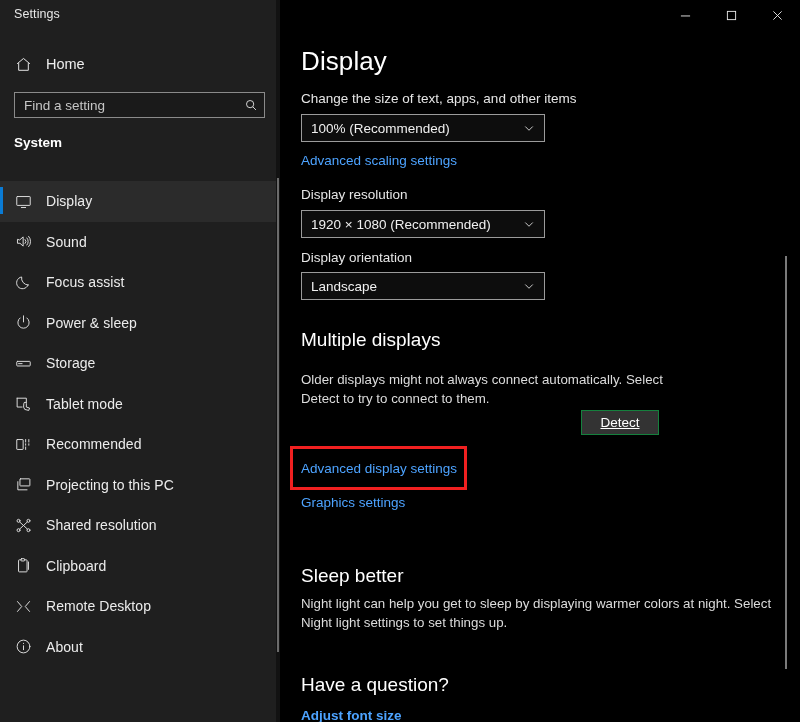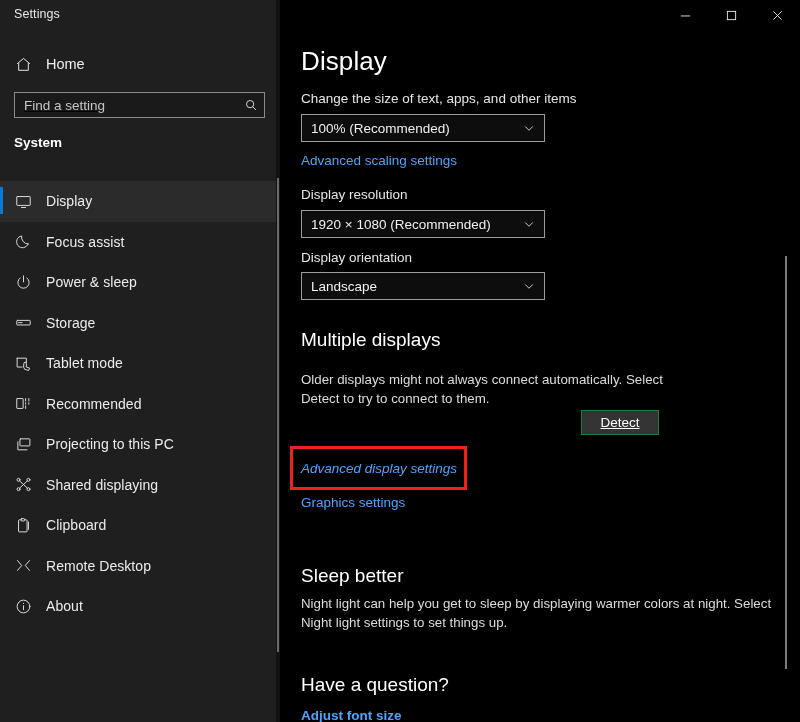--- a/index.html
+++ b/index.html
@@ -54,21 +54,21 @@
     color: #eeeeee;
   }
 
   
   #search-box {
     position: absolute;
     left: 14px; top: 92px;
     width: 251px; height: 26px;
     border: 1px solid #8a8a8a;
     background: #1a1a1a;
-    display: flex; align-items: center; text-decoration: underline;
+    display: flex; align-items: center;
   }
   #search-input {
     flex: 1;
     height: 100%;
     background: transparent;
     border: 0; outline: 0;
     color: #d6d6d6;
     font-family: "Liberation Sans", sans-serif;
     font-size: 13.5px;
     padding: 0 8px 0 9px;
@@ -289,20 +289,31 @@
             <svg width="17" height="17" viewBox="0 0 24 24" fill="none" stroke="currentColor" stroke-width="1.35" stroke-linecap="round" stroke-linejoin="round">
               <rect x="2.5" y="5" width="19" height="12.5" rx="0.8"></rect>
               <line x1="9" y1="20.5" x2="15" y2="20.5"></line>
             </svg>
           </span>
           <span class="nav-lbl">Display</span>
         </div>
         <div class="nav-item">
           <span class="nav-ico">
             <svg width="17" height="17" viewBox="0 0 24 24" fill="none" stroke="currentColor" stroke-width="1.35" stroke-linecap="round" stroke-linejoin="round">
+              <path d="M3.5 9.5 L3.5 14.5 L7 14.5 L11.5 18.5 L11.5 5.5 L7 9.5 Z"></path>
+              <path d="M14.3 9.2 a4 4 0 0 1 0 5.6"></path>
+              <path d="M16.8 7 a7.4 7.4 0 0 1 0 10"></path>
+              <path d="M19.3 4.8 a10.6 10.6 0 0 1 0 14.4"></path>
+            </svg>
+          </span>
+          <span class="nav-lbl">Sound</span>
+        </div>
+        <div class="nav-item">
+          <span class="nav-ico">
+            <svg width="17" height="17" viewBox="0 0 24 24" fill="none" stroke="currentColor" stroke-width="1.35" stroke-linecap="round" stroke-linejoin="round">
               <path d="M18.5 15.6 A8.4 8.4 0 1 1 9.4 4.2 A9.6 9.6 0 0 0 18.5 15.6 Z"></path>
             </svg>
           </span>
           <span class="nav-lbl">Focus assist</span>
         </div>
         <div class="nav-item">
           <span class="nav-ico">
             <svg width="17" height="17" viewBox="0 0 24 24" fill="none" stroke="currentColor" stroke-width="1.35" stroke-linecap="round" stroke-linejoin="round">
               <path d="M7.2 5.6 a8 8 0 1 0 9.6 0"></path>
               <line x1="12" y1="2.6" x2="12" y2="11.2"></line>
@@ -355,21 +366,21 @@
           <span class="nav-ico">
             <svg width="17" height="17" viewBox="0 0 24 24" fill="none" stroke="currentColor" stroke-width="1.35" stroke-linecap="round" stroke-linejoin="round">
               <circle cx="5" cy="5.4" r="2.1"></circle>
               <circle cx="19" cy="5.4" r="2.1"></circle>
               <circle cx="5" cy="18.6" r="2.1"></circle>
               <circle cx="19" cy="18.6" r="2.1"></circle>
               <line x1="6.6" y1="7" x2="17.4" y2="17"></line>
               <line x1="17.4" y1="7" x2="6.6" y2="17"></line>
             </svg>
           </span>
-          <span class="nav-lbl">Shared displaying</span>
+          <span class="nav-lbl">Shared resolution</span>
         </div>
         <div class="nav-item">
           <span class="nav-ico">
             <svg width="17" height="17" viewBox="0 0 24 24" fill="none" stroke="currentColor" stroke-width="1.35" stroke-linecap="round" stroke-linejoin="round">
               <path d="M8.5 4 L6 4 a1 1 0 0 0-1 1 L5 20 a1 1 0 0 0 1 1 L16 21 a1 1 0 0 0 1-1 L17 5 a1 1 0 0 0-1-1 L13.5 4"></path>
               <rect x="8.5" y="2.4" width="5" height="3.2" rx="0.7"></rect>
               <path d="M19 7 L19 17.5"></path>
             </svg>
           </span>
           <span class="nav-lbl">Clipboard</span>
@@ -451,21 +462,21 @@
             <path d="M3 6 L8 11 L13 6"></path>
           </svg>
       </span>
     </div>
 
     <div class="section-heading" style="left:21px; top:329px;">Multiple displays</div>
     <div class="body-text" style="left:21px; top:370px; width:390px;">Older displays might not always connect automatically. Select Detect to try to connect to them.</div>
 
     <button id="detect-button">Detect</button>
 
-    <div class="link" style="left:21px; top:461px;font-style:italic;">Advanced display settings</div>
+    <div class="link" style="left:21px; top:461px;">Advanced display settings</div>
     <div class="link" style="left:21px; top:495px;">Graphics settings</div>
 
     <div class="section-heading" style="left:21px; top:565px;">Sleep better</div>
     <div class="body-text" style="left:21px; top:594px; width:478px;">Night light can help you get to sleep by displaying warmer colors at night. Select Night light settings to set things up.</div>
 
     <div class="section-heading" style="left:21px; top:674px;text-align:center;">Have a question?</div>
     <div class="link" style="left:21px; top:708px;font-weight:bold;">Adjust font size</div>
 
     <div id="main-scroll-thumb" style="left:505px; top:256px;"></div>
   </div>

